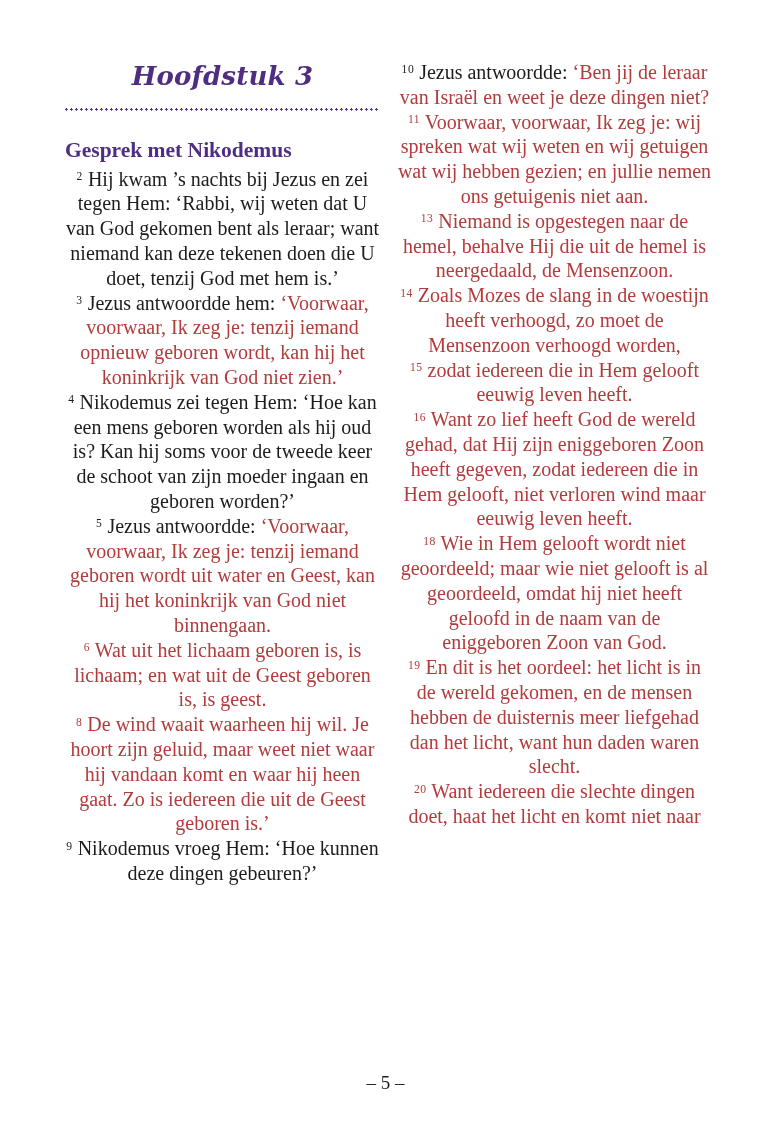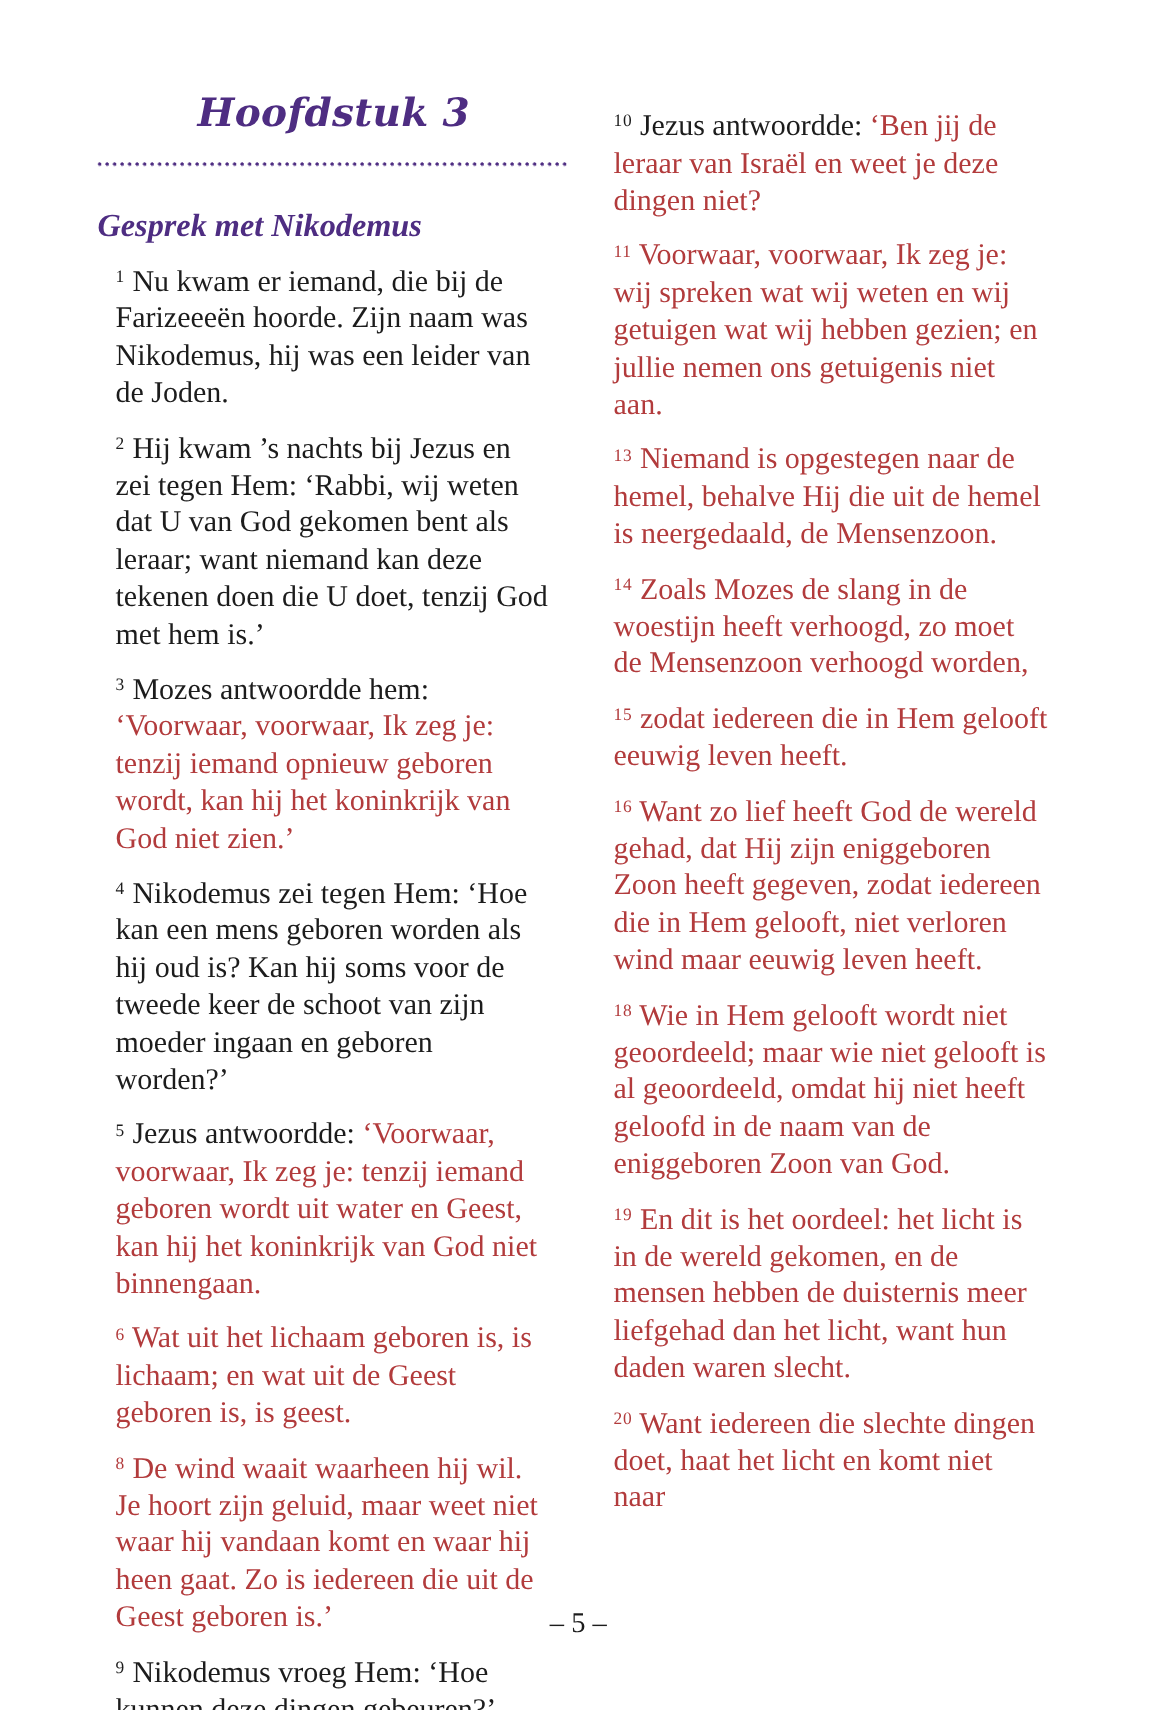--- a/index.html
+++ b/index.html
@@ -36,31 +36,30 @@
   .dotted-rule{
     height:3px;
     background-image:radial-gradient(circle at 1.4px 1.4px, var(--purple) 1.05px, transparent 1.3px);
     background-size:5px 3px;
     background-repeat:repeat-x;
     margin:0 0 27px 0;
   }
   .section-heading{
     margin:0 0 3px 0;
     font-family:"Liberation Serif", serif;
-    font-style:italic;
     font-weight:600;
     font-size:21.5px;
     line-height:1.2;
     color:var(--purple);
   }
   .verse{
-    margin:12px;
+    margin:0;
     font-size:20px;
     line-height:1.24;
-    text-align:left;
+    text-align:center;
   }
   .red{color:var(--red);}
   .black{color:var(--ink);}
   sup.vnum{
     font-size:0.58em;
     line-height:0;
     vertical-align:baseline;
     position:relative;
     top:-0.48em;
     letter-spacing:0.5px;
@@ -77,23 +76,22 @@
 <body>
 
 <div class="page">
   <div class="columns">
 
     <div class="col">
       <h1 class="chapter-title">Hoofdstuk 3</h1>
       <div class="dotted-rule"></div>
       <h2 class="section-heading">Gesprek met Nikodemus</h2>
       <div id="verses-left">
-          <p class="verse"><sup class="vnum black">1</sup> <span class="black">Nu kwam er iemand, die bij de Farizeeeën hoorde. Zijn naam was Nikodemus, hij was een leider van de Joden.</span></p>
           <p class="verse"><sup class="vnum black">2</sup> <span class="black">Hij kwam ’s nachts bij Jezus en zei tegen Hem: ‘Rabbi, wij weten dat U van God gekomen bent als leraar; want niemand kan deze tekenen doen die U doet, tenzij God met hem is.’</span></p>
-          <p class="verse"><sup class="vnum black">3</sup> <span class="black">Mozes antwoordde hem: </span><span class="red">‘Voorwaar, voorwaar, Ik zeg je: tenzij iemand opnieuw geboren wordt, kan hij het koninkrijk van God niet zien.’</span></p>
+          <p class="verse"><sup class="vnum black">3</sup> <span class="black">Jezus antwoordde hem: </span><span class="red">‘Voorwaar, voorwaar, Ik zeg je: tenzij iemand opnieuw geboren wordt, kan hij het koninkrijk van God niet zien.’</span></p>
           <p class="verse"><sup class="vnum black">4</sup> <span class="black">Nikodemus zei tegen Hem: ‘Hoe kan een mens geboren worden als hij oud is? Kan hij soms voor de tweede keer de schoot van zijn moeder ingaan en geboren worden?’</span></p>
           <p class="verse"><sup class="vnum black">5</sup> <span class="black">Jezus antwoordde: </span><span class="red">‘Voorwaar, voorwaar, Ik zeg je: tenzij iemand geboren wordt uit water en Geest, kan hij het koninkrijk van God niet binnengaan.</span></p>
           <p class="verse"><sup class="vnum red">6</sup> <span class="red">Wat uit het lichaam geboren is, is lichaam; en wat uit de Geest geboren is, is geest.</span></p>
           <p class="verse"><sup class="vnum red">8</sup> <span class="red">De wind waait waarheen hij wil. Je hoort zijn geluid, maar weet niet waar hij vandaan komt en waar hij heen gaat. Zo is iedereen die uit de Geest geboren is.’</span></p>
           <p class="verse"><sup class="vnum black">9</sup> <span class="black">Nikodemus vroeg Hem: ‘Hoe kunnen deze dingen gebeuren?’</span></p>
         </div>
     </div>
 
     <div class="col">
       <div id="verses-right">

